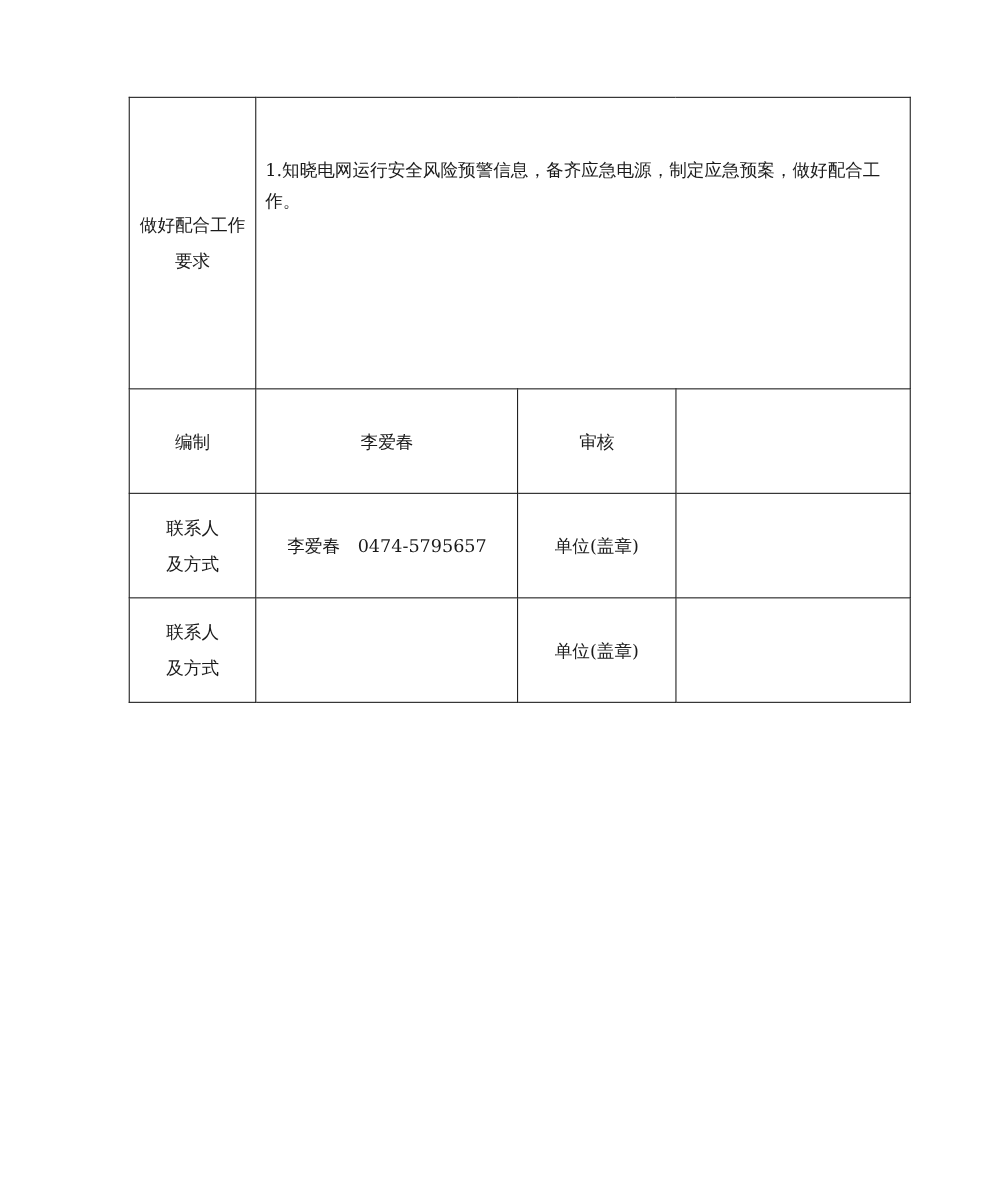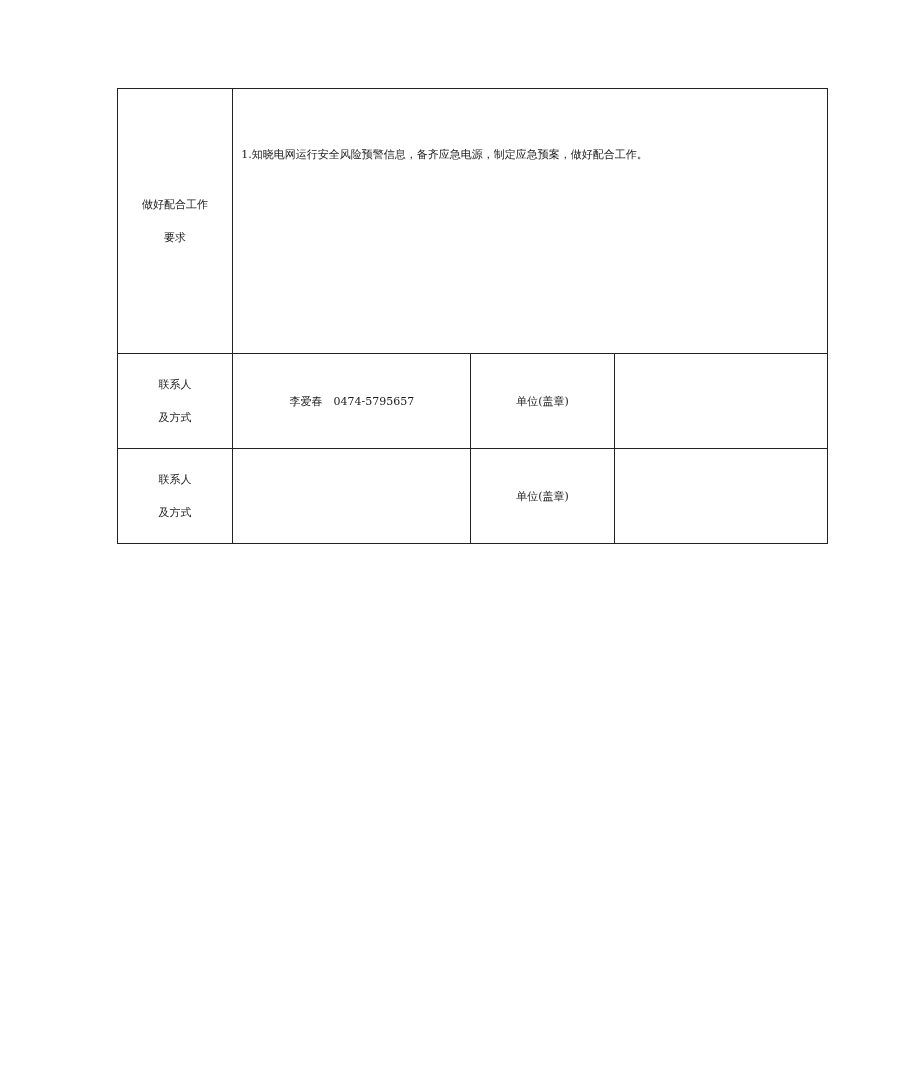--- a/index.html
+++ b/index.html
@@ -20,21 +20,21 @@
       top: 88px;
       border-collapse: collapse;
       table-layout: fixed;
       width: 711px;
     }
     table.form-table td {
       border: 1px solid #222222;
       padding: 0;
       text-align: center;
       vertical-align: middle;
-      font-size: 11px;
+      font-size: 16px;
       line-height: 33px;
     }
     .col1 { width: 115px; }
     .col2 { width: 238px; }
     .col3 { width: 143px; }
     .col4 { width: 213px; }
     tr.row-measures td { height: 212px; }
     tr.row-std td { height: 94px; }
     td.measures-text {
       text-align: left !important;
@@ -57,20 +57,26 @@
 
   <tbody>
       <tr class="row-measures">
     <td>
       <span class="stack">做好配合工作</span>
       <span class="stack">要求</span>
     </td>
     <td colspan="3" class="measures-text">1.知晓电网运行安全风险预警信息，备齐应急电源，制定应急预案，做好配合工作。</td>
   </tr>
 
+  <tr class="row-std">
+    <td>编制</td>
+    <td>李爱春</td>
+    <td>审核</td>
+    <td></td>
+  </tr>
 
   <tr class="row-std">
     <td>
       <span class="stack">联系人</span>
       <span class="stack">及方式</span>
     </td>
     <td>李爱春　0474-5795657</td>
     <td>单位(盖章)</td>
     <td></td>
   </tr>

